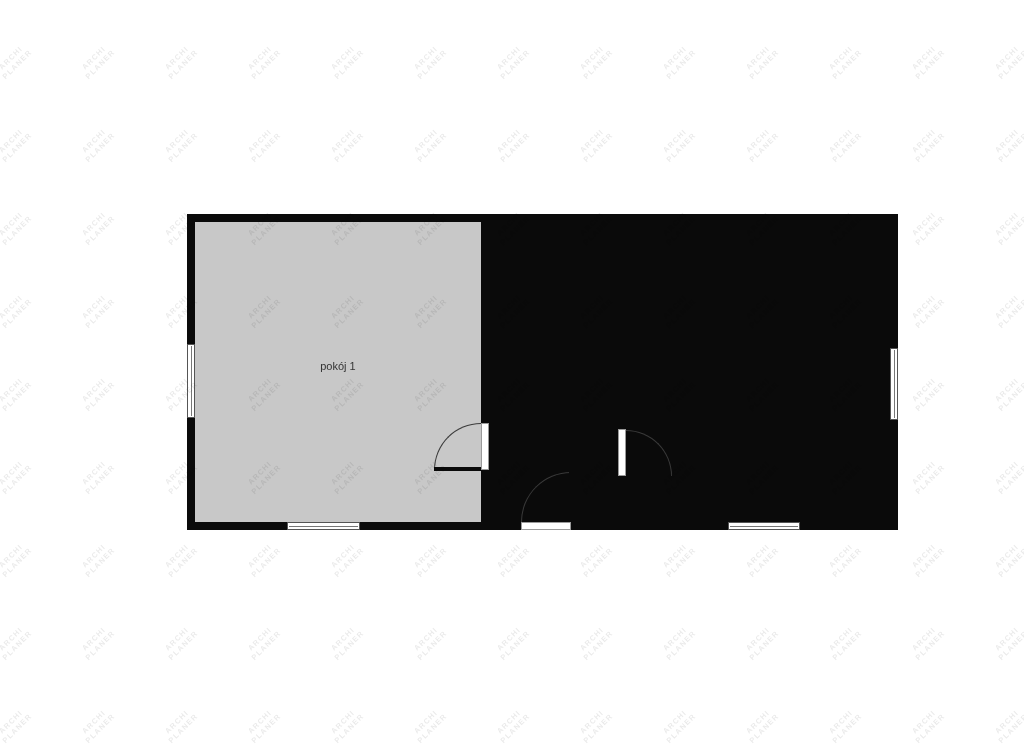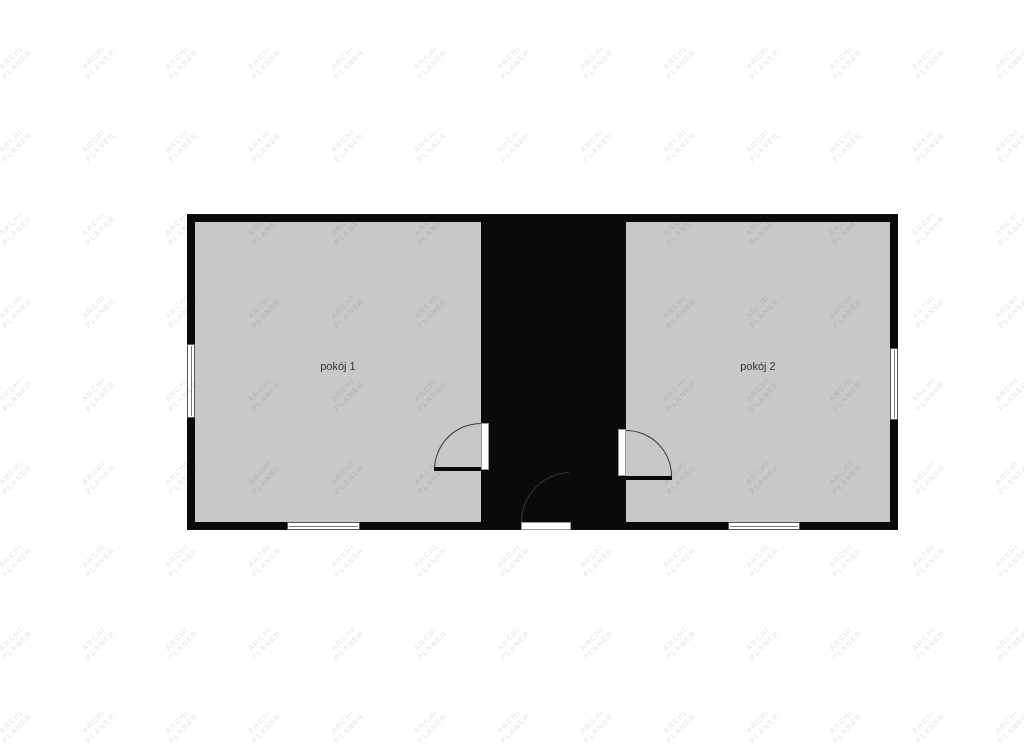--- a/index.html
+++ b/index.html
@@ -68,23 +68,20 @@
 </head>
 <body>
 
 <div class="canvas">
 
   <div class="plan">
 
     <div class="room room-1">
       <span class="room-label">pokój 1</span>
     </div>
-    <div class="room room-2">
-      <span class="room-label">pokój 2</span>
-    </div>
 
     <div class="window win-v win-left"></div>
     <div class="window win-v win-right"></div>
     <div class="window win-h win-bottom-1"></div>
     <div class="window win-h win-bottom-2"></div>
 
     <div class="threshold gap-1"></div>
     <div class="threshold gap-2"></div>
     <div class="threshold gap-entrance"></div>
 

